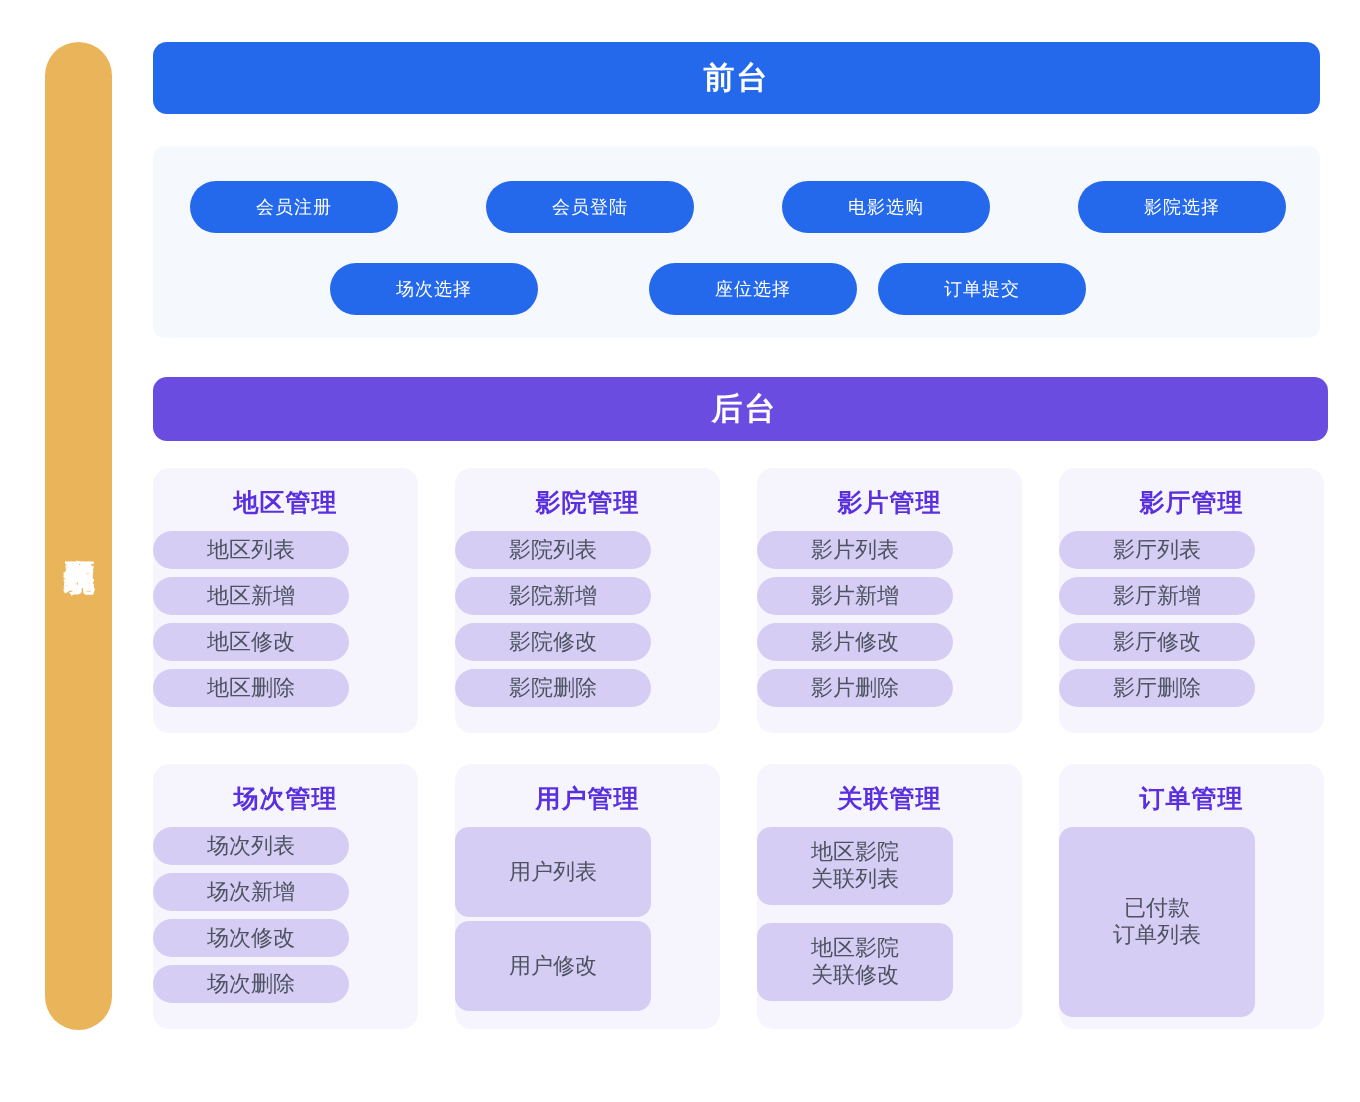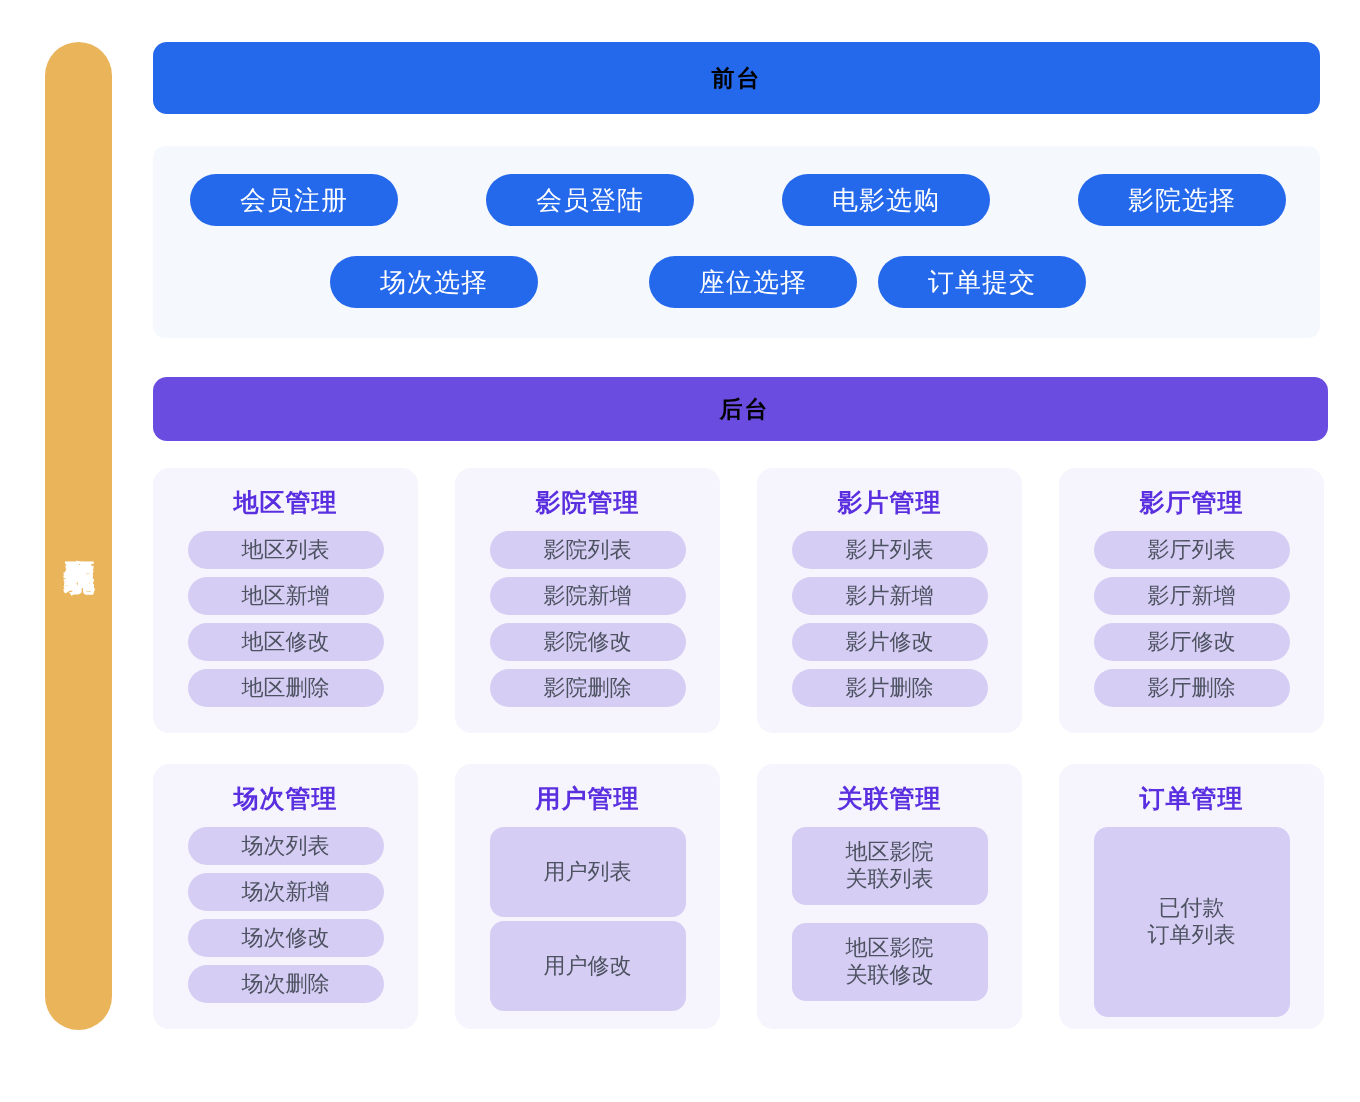--- a/index.html
+++ b/index.html
@@ -48,22 +48,22 @@
   }
 
   
   .band {
     position: absolute;
     left: 153px;
     width: 1167px;
     display: flex;
     align-items: center;
     justify-content: center;
-    color: #000000;
-    font-size: 23px;
+    color: #ffffff;
+    font-size: 31px;
     font-weight: bold;
     letter-spacing: 2px;
   }
   .band-front {
     top: 42px;
     height: 72px;
     background: #2468ec;
     border-radius: 14px;
   }
   .band-back {
@@ -86,23 +86,24 @@
   }
   .pill-blue {
     position: absolute;
     height: 52px;
     background: #2468ec;
     border-radius: 26px;
     display: flex;
     align-items: center;
     justify-content: center;
     color: #ffffff;
-    font-size: 26px;
+    font-size: 18px;
     letter-spacing: 1px;
     white-space: nowrap;
+    margin-top: 7px;
   }
 
   
   .card {
     position: absolute;
     width: 265px;
     background: #f6f5fd;
     border-radius: 16px;
     box-sizing: border-box;
     padding: 18px 0 16px 0;
@@ -114,21 +115,21 @@
     color: #5a2fe0;
     font-size: 25px;
     font-weight: bold;
     letter-spacing: 1px;
     margin-bottom: 12px;
     white-space: nowrap;
   }
   .card-items {
     display: flex;
     flex-direction: column;
-    align-items: center;
+    align-items: flex-start;
     gap: 8px;
     width: 100%;
   }
   .pill-lav {
     width: 196px;
     min-height: 38px;
     background: #d6cdf4;
     border-radius: 19px;
     display: flex;
     align-items: center;

